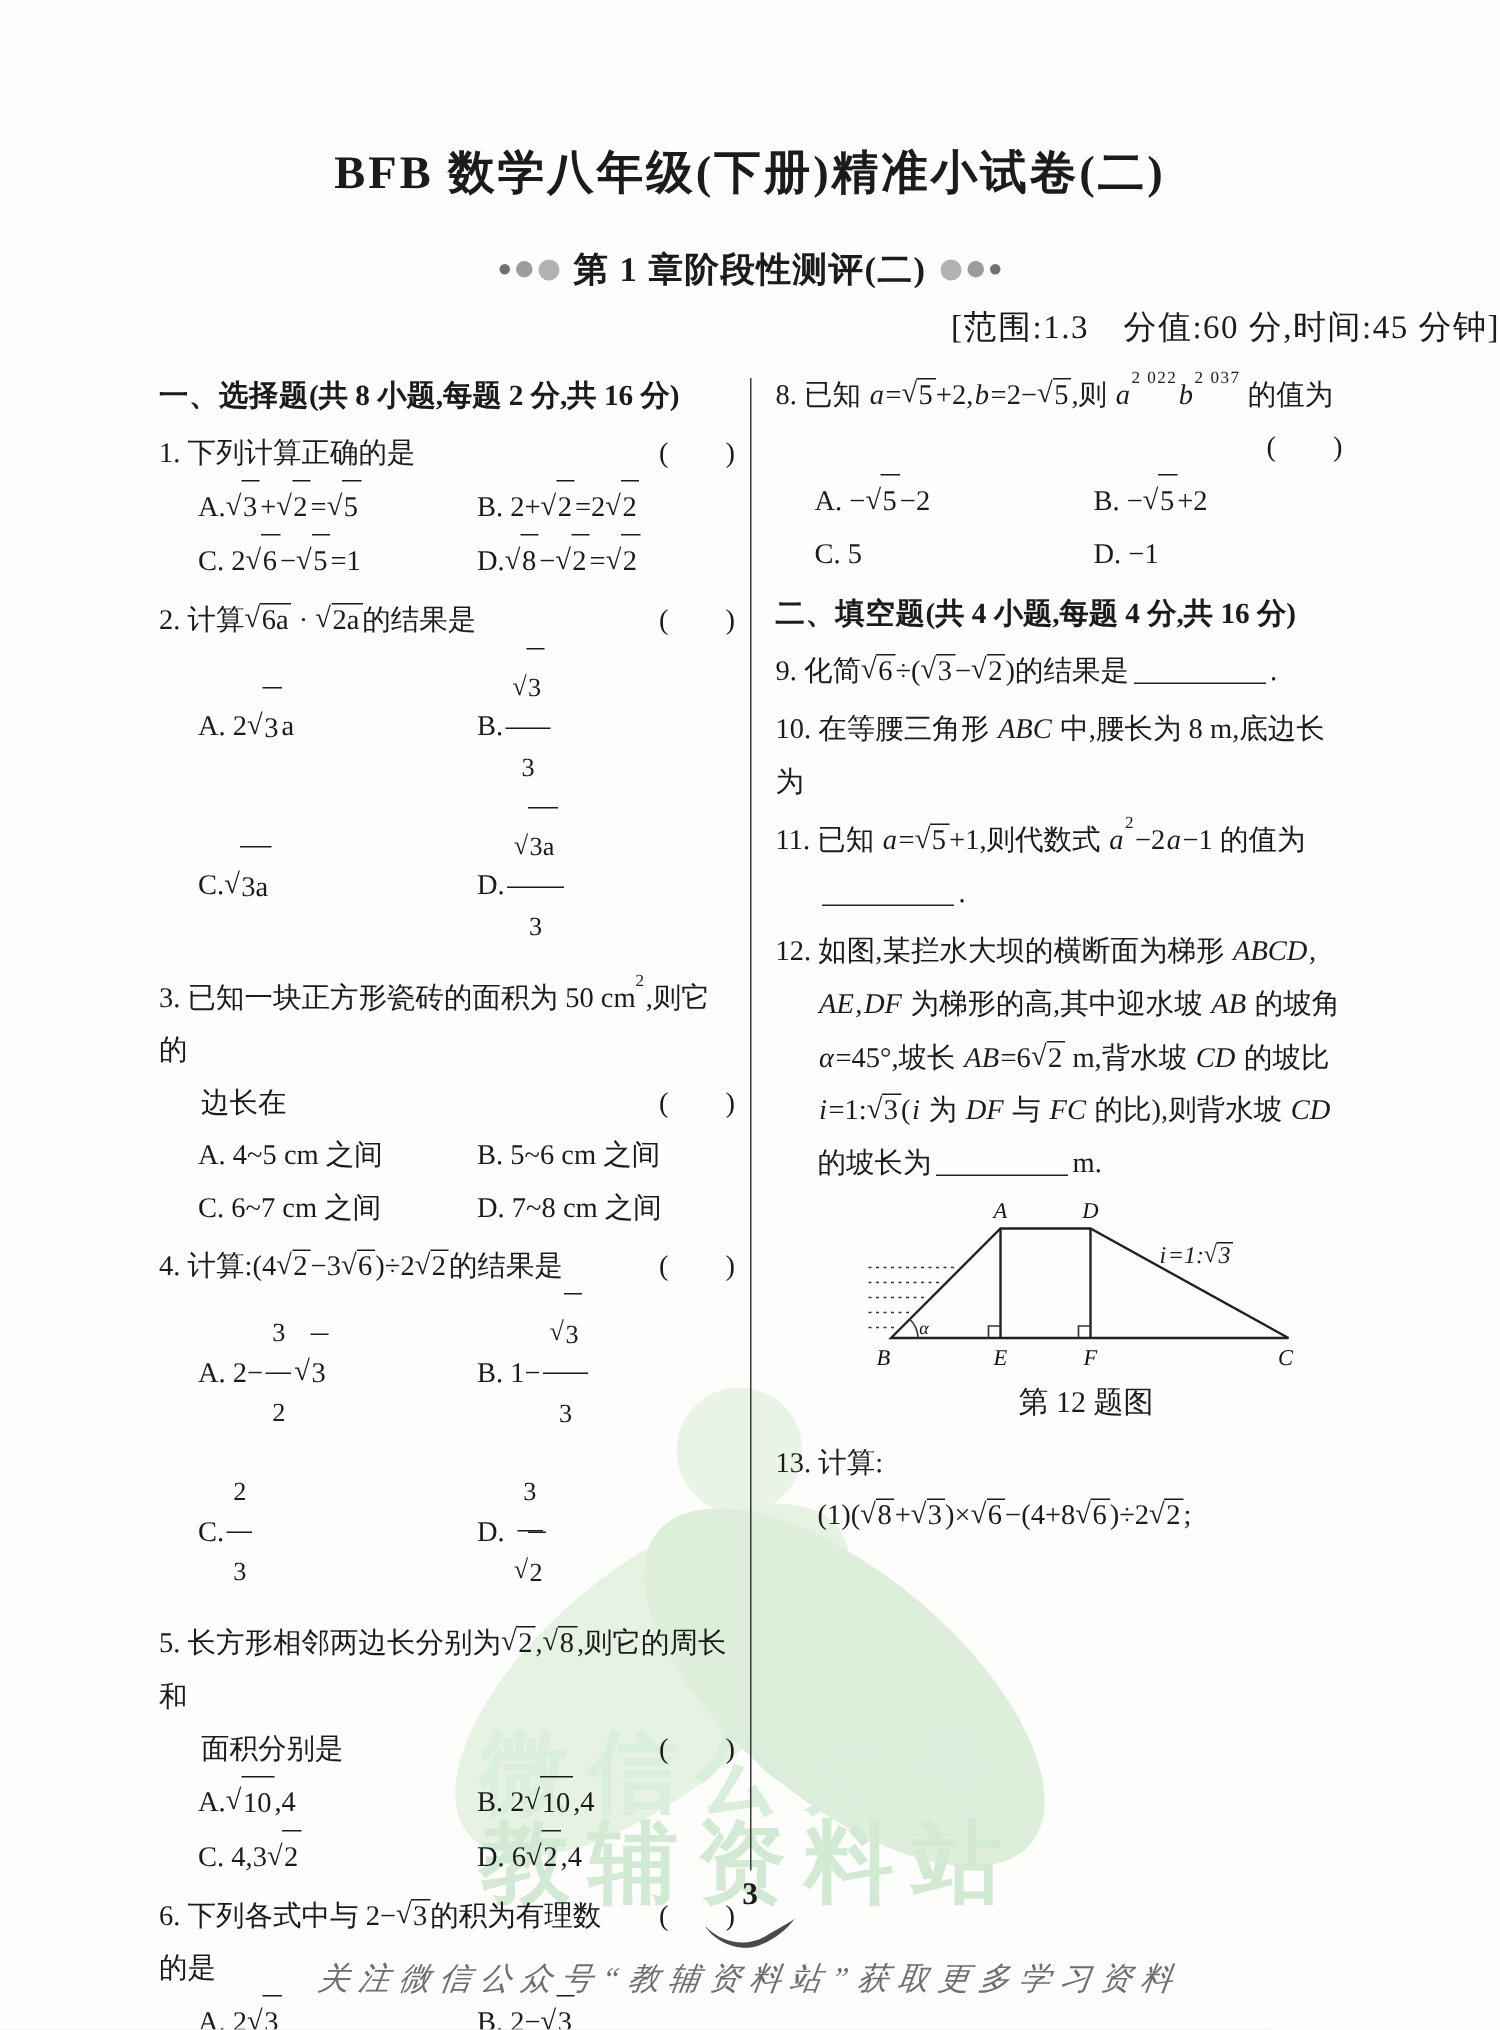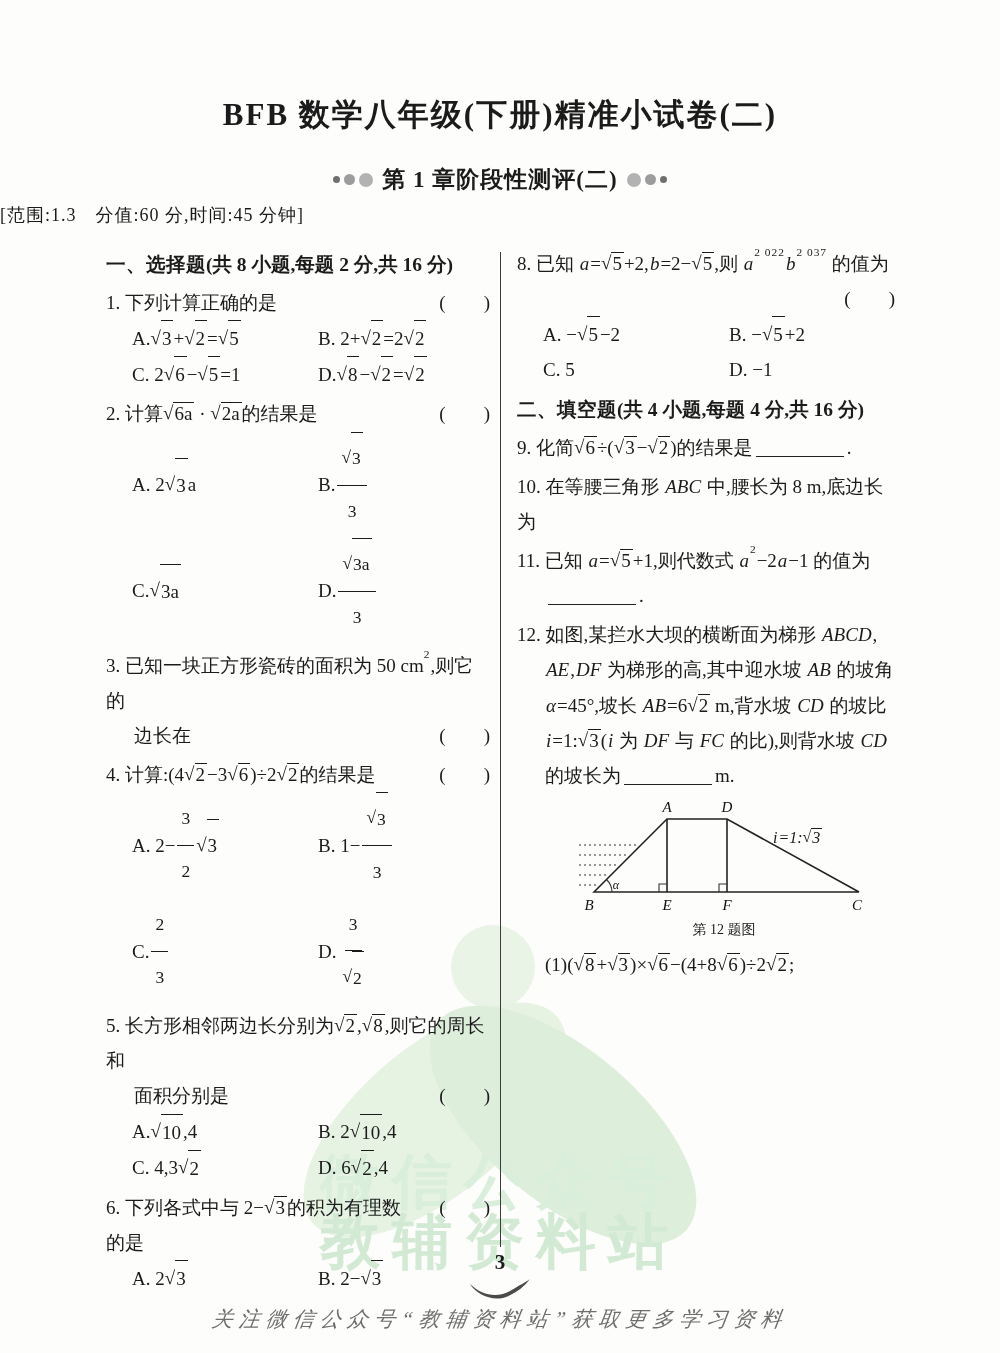--- a/index.html
+++ b/index.html
@@ -13,21 +13,21 @@
   .title{position:absolute;top:94px;left:0;right:0;text-align:center;
          font-size:31px;font-weight:bold;letter-spacing:2px;}
   .subrow{position:absolute;top:164px;left:0;right:0;display:flex;justify-content:center;
           align-items:center;gap:9px;text-align:right;}
   .subtitle{font-size:23px;font-weight:bold;letter-spacing:1px;}
   .dots{display:flex;align-items:center;gap:4px;}
   .dot{display:inline-block;border-radius:50%;}
   .d1{width:7px;height:7px;background:#6f6f6f;}
   .d2{width:11px;height:11px;background:#9c9c9c;}
   .d3{width:14px;height:14px;background:#b2b2b2;}
-  .meta{position:absolute;top:203px;left:0;right:0;text-align:left;font-size:18px;letter-spacing:1px;}
+  .meta{position:absolute;top:203px;left:0;right:0;text-align:right;font-size:22px;letter-spacing:1px;}
 
   
   .divider{position:absolute;left:500px;top:252px;width:1px;height:995px;background:#3c3c3c;}
   .col{position:absolute;top:246px;font-size:19px;line-height:1.85;}
   .col-left{left:106px;width:384px;}
   .col-right{left:517px;width:378px;}
   .sec{font-size:19.5px;margin:1px 0 2px;font-weight:bold;}
   .sec b{letter-spacing:0.5px;}
   .q{margin-bottom:4px;}
   .line{min-height:35px;}
@@ -50,21 +50,21 @@
   .fr .de{padding:0 4px;}
   .blank{display:inline-block;border-bottom:1.2px solid #222;height:0.95em;vertical-align:-3px;margin:0 3px;}
 
   
   .fig{position:relative;width:310px;margin:4px 0 0 52px;}
   .fig svg{display:block;}
   .figline{stroke:#222;stroke-width:1.6;fill:none;}
   .figthin{stroke:#333;stroke-width:1.1;fill:none;}
   .flab{font-size:15px;font-style:italic;font-family:"Liberation Serif",serif;fill:#111;text-anchor:middle;}
   .fig-slope{position:absolute;left:203px;top:26px;font-size:16px;font-style:italic;white-space:nowrap;}
-  .figcap{width:310px;margin-left:52px;text-align:center;font-size:14px;margin-top:2px;}
+  .figcap{width:310px;margin-left:52px;text-align:center;font-size:20px;margin-top:2px;}
 
   
   .pageno{position:absolute;top:1250px;left:0;right:0;text-align:center;font-size:21px;font-weight:bold;}
   .swoosh{position:absolute;top:1278px;left:468px;}
   .footnote{position:absolute;top:1305px;left:0;right:0;text-align:center;font-size:21px;color:#6e6e6e;
             letter-spacing:6px;font-style:italic;transform:skewX(-8deg);}
 
   
   .wmtext{position:absolute;left:0;width:100%;text-align:center;font-weight:bold;
           font-family:"Liberation Sans","DejaVu Sans",sans-serif;font-size:60px;letter-spacing:12px;}
@@ -190,20 +190,26 @@
                 <span class="de">3</span>
               </span></span>
         </div>
       </div>
 
       <div class="q">
         <div class="line">3. 已知一块正方形瓷砖的面积为 50 cm<sup>2</sup>,则它的</div>
         <div class="line wb cont">
           <span>边长在</span>
           <span class="br">(　　)</span>
+        </div>
+        <div class="opts">
+          <span>A. 4~5 cm 之间</span>
+          <span>B. 5~6 cm 之间</span>
+          <span>C. 6~7 cm 之间</span>
+          <span>D. 7~8 cm 之间</span>
         </div>
       </div>
 
       <div class="q">
         <div class="line wb">
           <span>4. 计算:(4<span class="sq"><span class="rs">√</span><span class="ov">2</span></span>−3<span class="sq"><span class="rs">√</span><span class="ov">6</span></span>)÷2<span class="sq"><span class="rs">√</span><span class="ov">2</span></span>的结果是</span>
           <span class="br">(　　)</span>
         </div>
         <div class="opts tall">
           <span>A. 2−<span class="fr">
@@ -350,20 +356,21 @@
             <text class="flab" x="288" y="113">C</text>
             <text class="flab" style="font-size:12px" x="47" y="92">α</text>
           </svg>
           <span class="fig-slope"><em>i</em>=1:<span class="sq"><span class="rs">√</span><span class="ov">3</span></span></span>
         </div>
         <div class="figcap">第 12 题图</div>
       </div>
 
 
       <div class="q">
+        <div class="line">13. 计算:</div>
         <div class="line cont">(1)(<span class="sq"><span class="rs">√</span><span class="ov">8</span></span>+<span class="sq"><span class="rs">√</span><span class="ov">3</span></span>)×<span class="sq"><span class="rs">√</span><span class="ov">6</span></span>−(4+8<span class="sq"><span class="rs">√</span><span class="ov">6</span></span>)÷2<span class="sq"><span class="rs">√</span><span class="ov">2</span></span>;</div>
       </div>
     </div>
 
     <div class="pageno">3</div>
     <svg class="swoosh" width="64" height="22">
       <path d="M2 6 C14 18 30 20 42 13 C52 7 58 4 62 1 C56 9 48 15 38 19 C24 24 8 16 2 6 Z" fill="#4a4a4a"></path>
     </svg>
     <div class="footnote">关注微信公众号“教辅资料站”获取更多学习资料</div>
 

